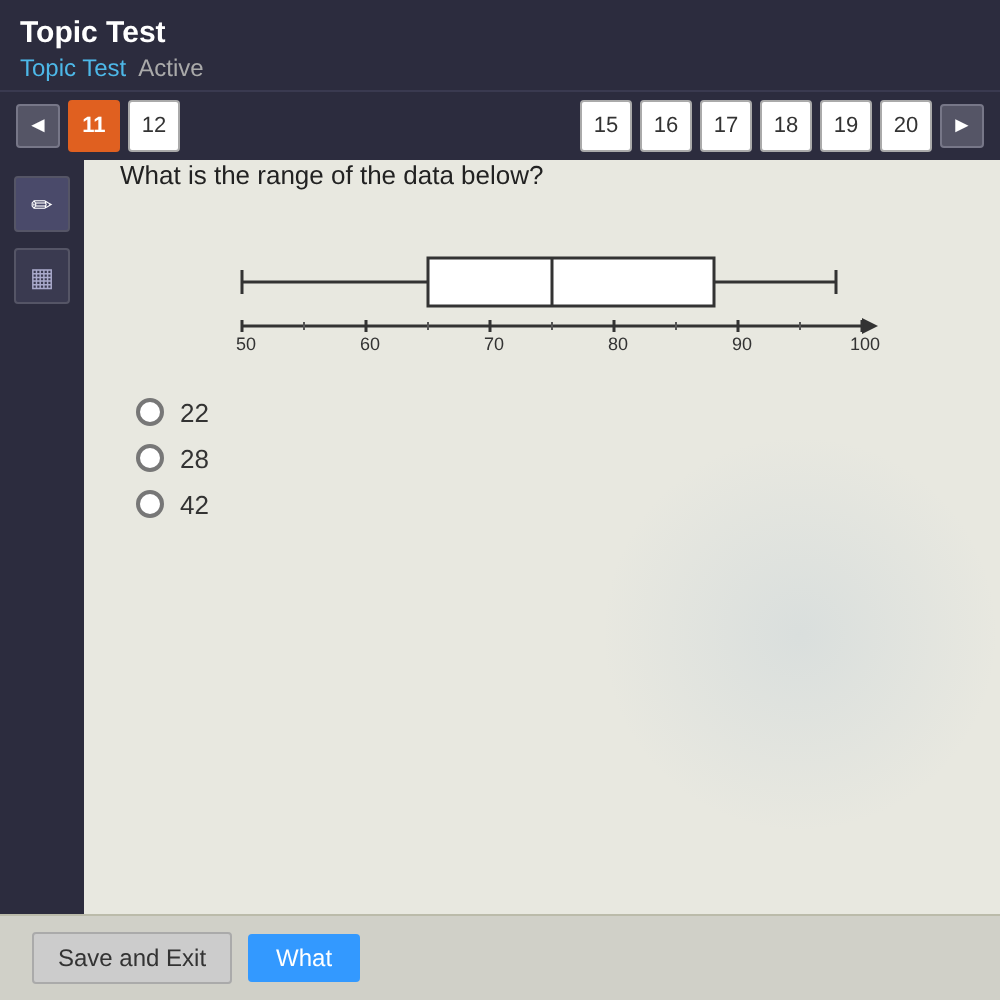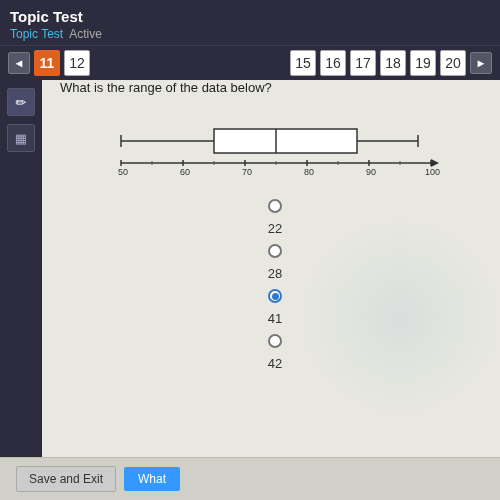--- a/index.html
+++ b/index.html
@@ -65,21 +65,21 @@
     }
     .nav-btn {
       width: 26px;
       height: 26px;
       background: #ffffff;
       border: 1px solid #aaaaaa;
       color: #333333;
       display: flex;
       align-items: center;
       justify-content: center;
-      font-size: 14px;
+      font-size: 11px;
       cursor: pointer;
       border-radius: 2px;
       font-weight: normal;
     }
     .nav-btn.active {
       background: #e06020;
       color: white;
       border-color: #e06020;
       font-weight: bold;
     }
@@ -154,24 +154,22 @@
 
     
     .options-list {
       display: flex;
       flex-direction: column;
       gap: 8px;
       margin-left: 8px;
     }
     .option-item {
       display: flex;
-      align-items: center;
       gap: 8px;
       cursor: pointer;
-      flex-direction: column;
     }
     .radio-circle {
       width: 14px;
       height: 14px;
       border-radius: 50%;
       border: 2px solid #777777;
       background: white;
       flex-shrink: 0;
       display: flex;
       align-items: center;
@@ -333,24 +331,20 @@
       <div class="option-item">
         <div class="radio-circle"></div>
         <span class="option-label">22</span>
       </div>
 
       <div class="option-item">
         <div class="radio-circle"></div>
         <span class="option-label">28</span>
       </div>
 
-      <div class="option-item">
-        <div class="radio-circle selected"></div>
-        <span class="option-label">41</span>
-      </div>
 
       <div class="option-item">
         <div class="radio-circle"></div>
         <span class="option-label">42</span>
       </div>
 
     </div>
 
   </div>
 </div>

